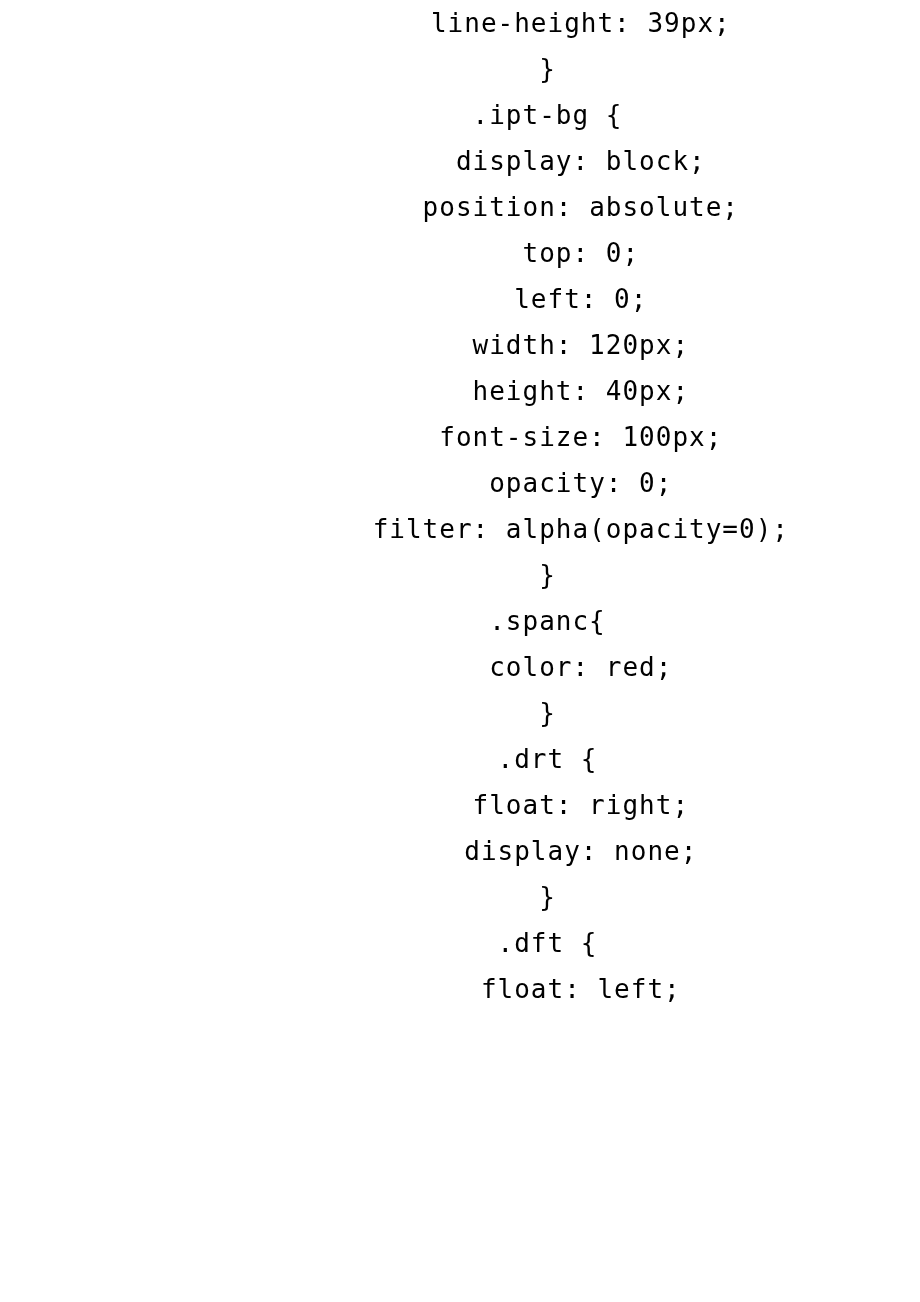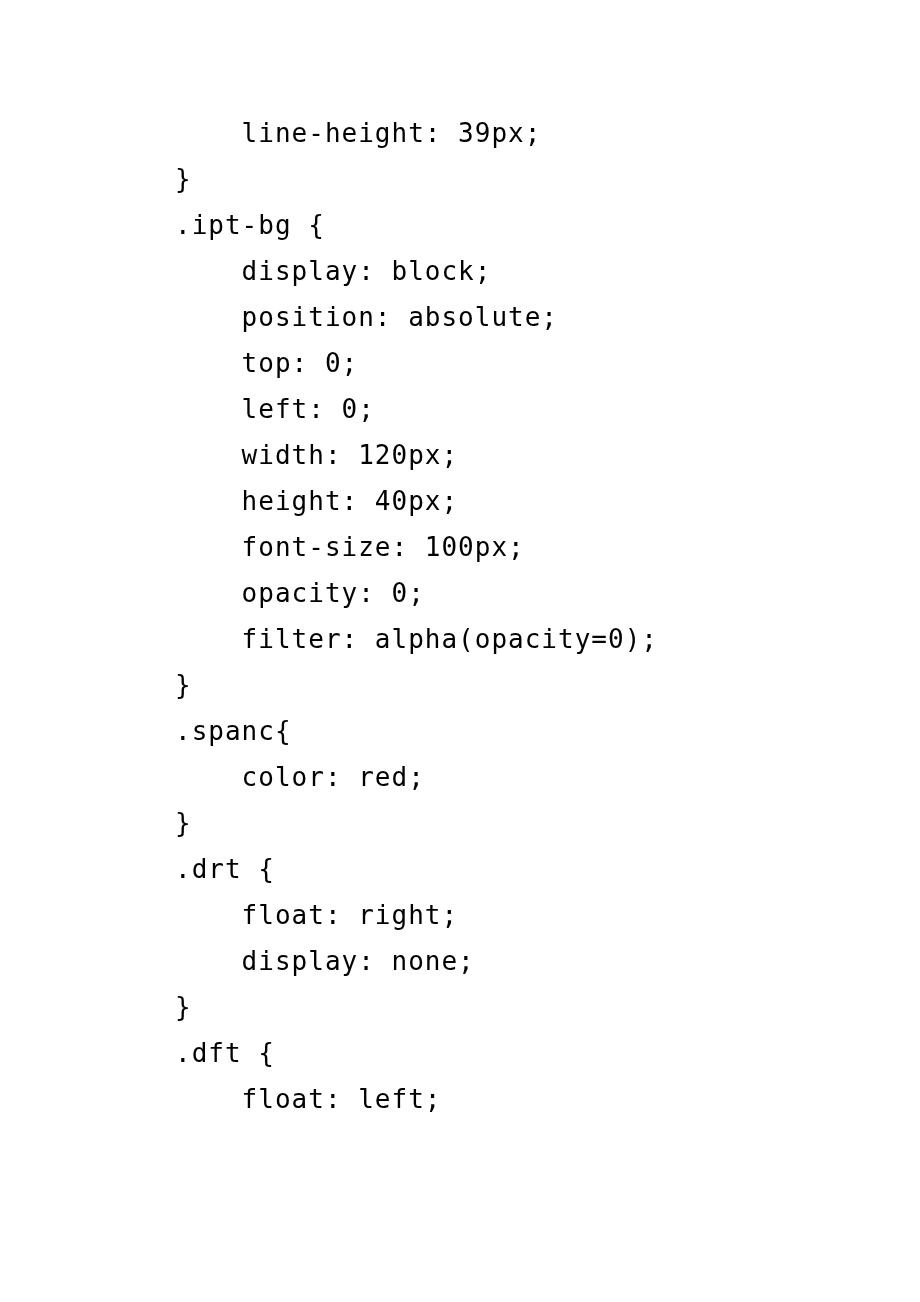--- a/index.html
+++ b/index.html
@@ -7,22 +7,22 @@
     padding: 0;
     background: #ffffff;
     width: 920px;
     height: 1302px;
     font-family: "SimSun", "NSimSun", "FangSong", "STSong", "Songti SC", monospace;
     font-size: 26px;
     color: #000000;
     letter-spacing: 1px;
   }
   .code-container {
-    padding-top: 110px;
     padding-left: 175px;
     line-height: 46px;
     white-space: pre;
+    text-align: center;
   }
 </style>
 </head>
 <body>
 
 <div class="code-container"><div>    line-height: 39px;</div><div>}</div><div>.ipt-bg {</div><div>    display: block;</div><div>    position: absolute;</div><div>    top: 0;</div><div>    left: 0;</div><div>    width: 120px;</div><div>    height: 40px;</div><div>    font-size: 100px;</div><div>    opacity: 0;</div><div>    filter: alpha(opacity=0);</div><div>}</div><div>.spanc{</div><div>    color: red;</div><div>}</div><div>.drt {</div><div>    float: right;</div><div>    display: none;</div><div>}</div><div>.dft {</div><div>    float: left;</div></div>
 
 </body></html>

